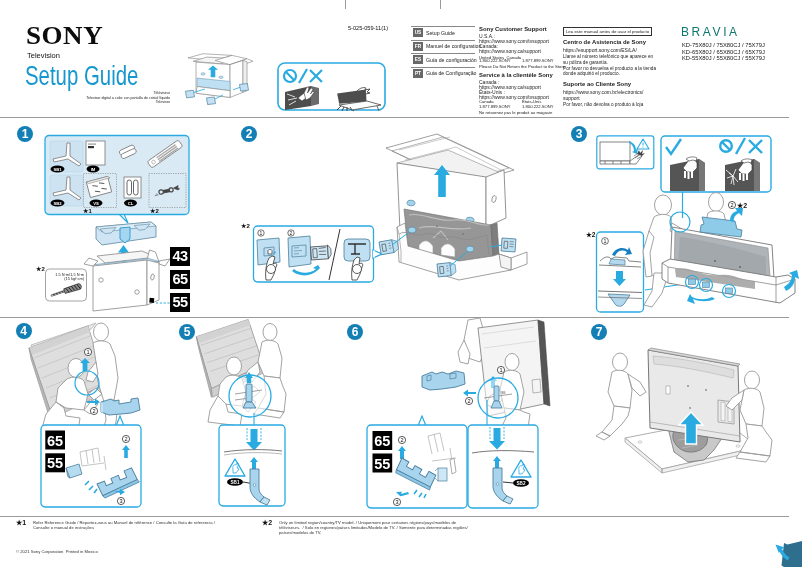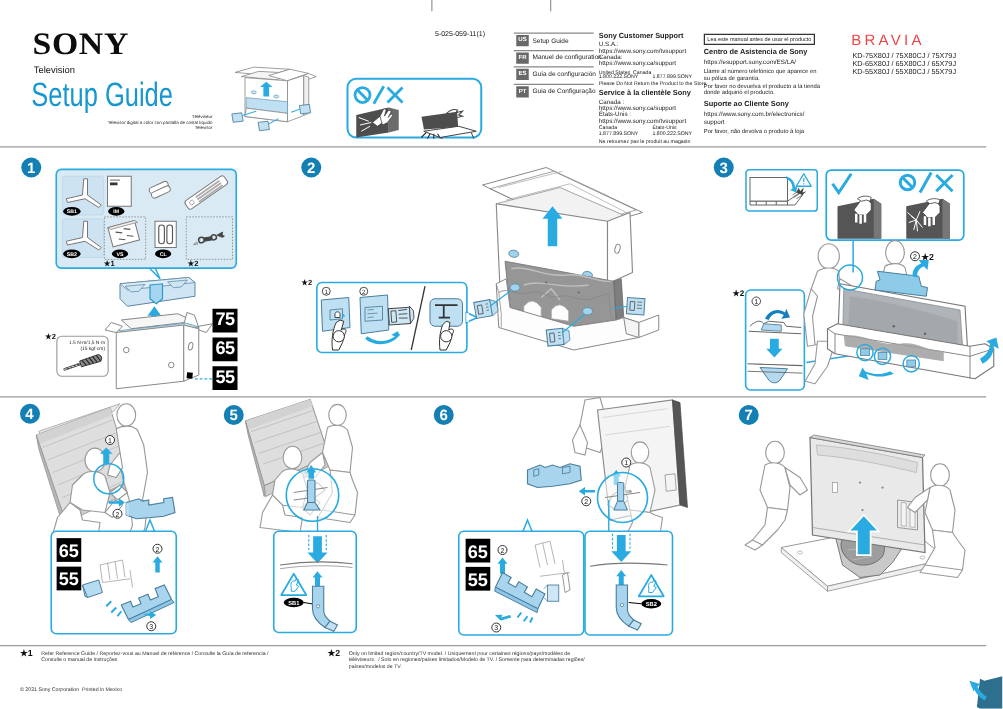--- a/index.html
+++ b/index.html
@@ -126,21 +126,21 @@
 <div class="abs" style="left:0;top:54.2px;font-size:4.7px">Llame al número telefónico que aparece en</div>
 <div class="abs" style="left:0;top:59.5px;font-size:4.7px">su póliza de garantía.</div>
 <div class="abs" style="left:0;top:65.6px;font-size:4.7px">Por favor no devuelva el producto a la tienda</div>
 <div class="abs" style="left:0;top:70.9px;font-size:4.7px">donde adquirió el producto.</div>
 <div class="abs" style="left:0;top:81.3px;font-size:5.9px;font-weight:bold">Suporte ao Cliente Sony</div>
 <div class="abs" style="left:0;top:89.4px;font-size:5px">https://www.sony.com.br/electronics/</div>
 <div class="abs" style="left:0;top:94.7px;font-size:5px">support</div>
 <div class="abs" style="left:0;top:102.4px;font-size:4.7px">Por favor, não devolva o produto à loja</div>
 </div>
 
-<div class="abs" style="left:681px;top:25px;font-size:12px;color:#ef4444;letter-spacing:2.6px">BRAVIA</div>
+<div class="abs" style="left:681px;top:25px;font-size:12px;color:#0f766e;letter-spacing:2.6px">BRAVIA</div>
 
 <div class="abs" style="left:682px;top:42px;font-size:5.8px;line-height:6.6px;color:#1a1a1a">KD-75X80J / 75X80CJ / 75X79J<br>KD-65X80J / 65X80CJ / 65X79J<br>KD-55X80J / 55X80CJ / 55X79J</div>
 
 <div class="abs" style="left:0px;top:117px;width:789px;height:1px;background:#9a9a9a"></div>
 
 <div class="abs" style="left:0px;top:317px;width:789px;height:1px;background:#9a9a9a"></div>
 
 <div class="abs" style="left:0px;top:516px;width:789px;height:1px;background:#9a9a9a"></div>
 
 <div class="stepnum" style="left:17px;top:126px">1</div>
@@ -289,21 +289,21 @@
         <line x1="19" y1="-2.3" x2="21" y2="2.4"></line>
         <line x1="22" y1="-2.4" x2="24" y2="2.5"></line>
         <line x1="25" y1="-2.5" x2="27" y2="2.6"></line>
         <line x1="28" y1="-2.6" x2="30" y2="2.7"></line>
       </g>
 </g>
 </svg>
 
 <div class="abs star" style="left:36px;top:265px;font-size:6px">★2</div>
 
-<div class="badge" style="left:170px;top:247px">75</div>
+<div class="badge" style="left:170px;top:247px">43</div>
 
 <div class="badge" style="left:170px;top:270px">65</div>
 
 <div class="badge" style="left:170px;top:293px">55</div>
 
 <div class="abs star" style="left:241px;top:222px;font-size:6px">★2</div>
 
 <svg class="abs" style="left:252px;top:224px" width="140" height="60" viewBox="0 0 140 60">
 <rect x="1.5" y="2" width="120" height="56" rx="4" fill="#fff" stroke="#29abe2" stroke-width="1.3"></rect>
 <path d="M121 26 L130 30 L121 34 Z" fill="#fff" stroke="#29abe2" stroke-width="1.3"></path>

